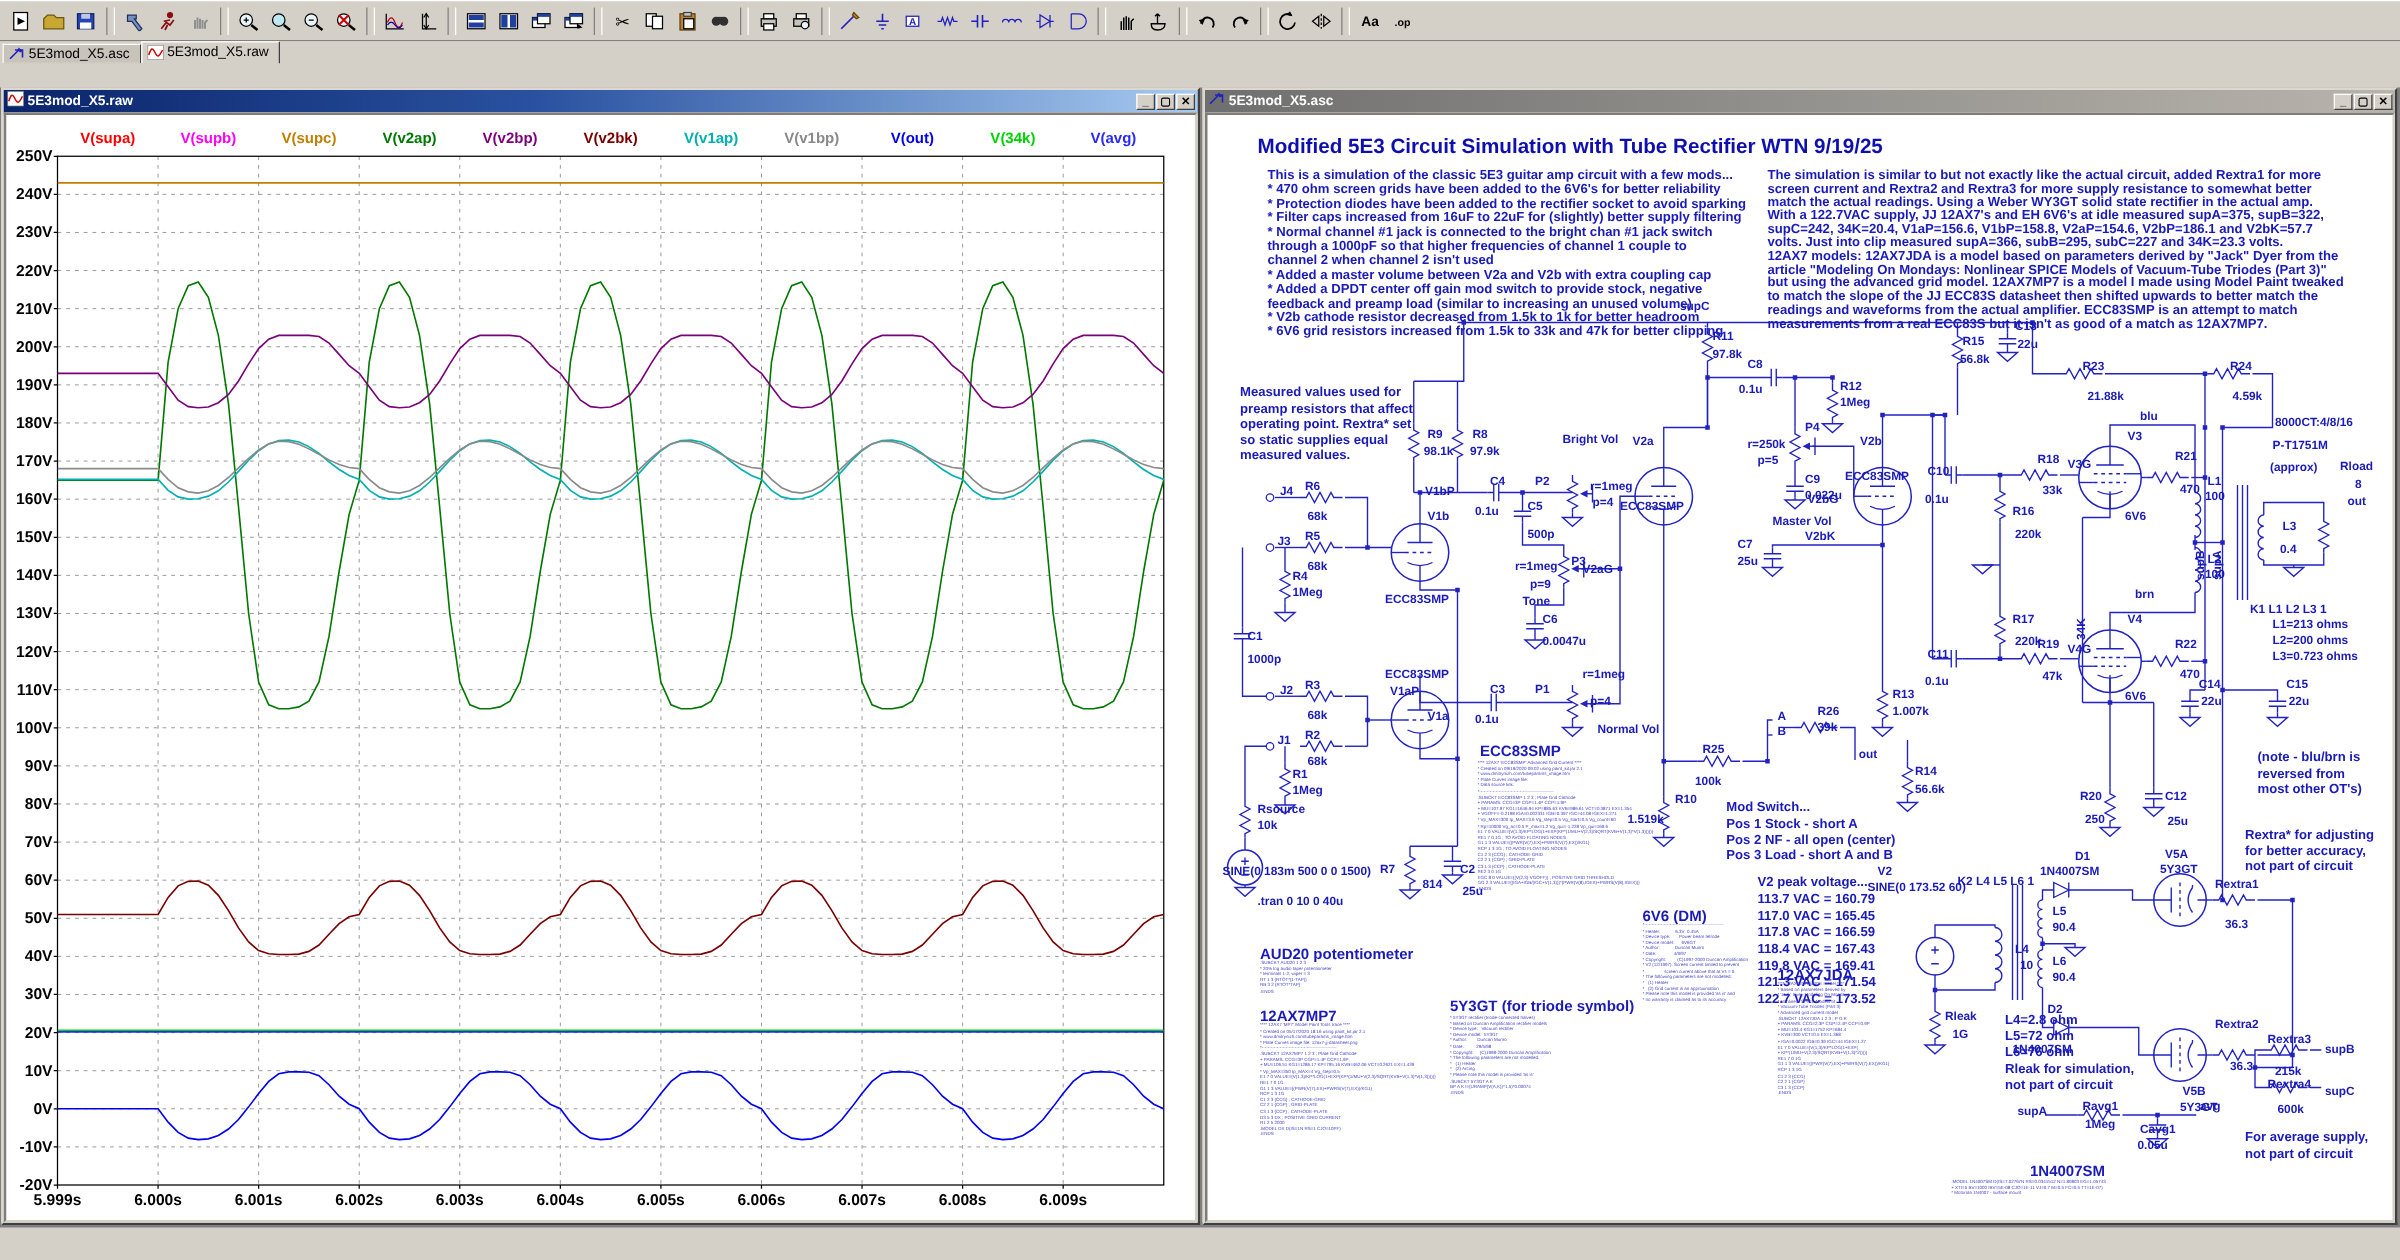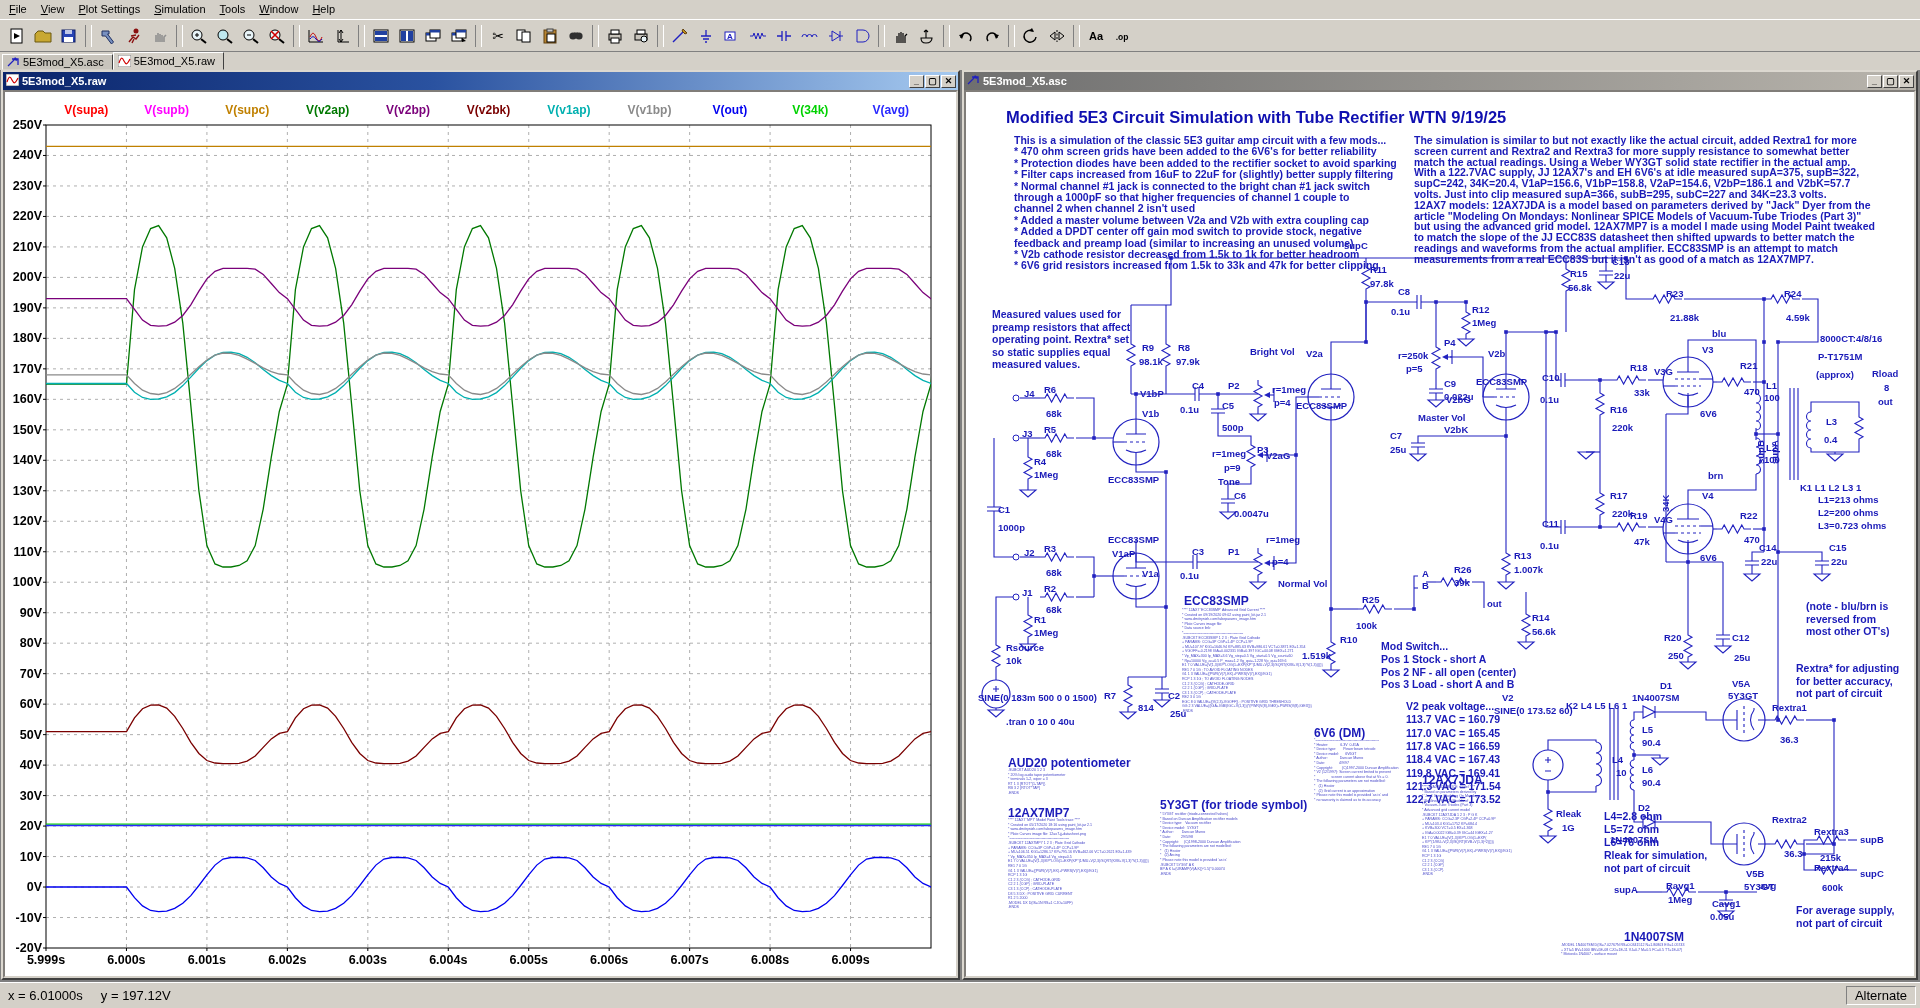--- a/index.html
+++ b/index.html
@@ -40,29 +40,20 @@
   .statusbar{position:absolute;left:0;bottom:0;width:1920px;height:26px;background:#d4d0c8;border-top:1px solid #fff;display:flex;align-items:center;font-size:13px;padding:0 4px;}
   .status-x{margin-left:4px;}
   .status-y{margin-left:18px;}
   .status-right{margin-left:auto;border:1px solid;border-color:#808080 #fff #fff #808080;padding:1px 8px;font-size:13px;}
   svg text{font-family:"Liberation Sans",sans-serif;}
 </style>
 </head>
 <body>
 
 <div class="app">
-  <div class="menubar" id="menubar">
-      <span class="menu-item"><u>F</u>ile</span>
-      <span class="menu-item"><u>V</u>iew</span>
-      <span class="menu-item"><u>P</u>lot Settings</span>
-      <span class="menu-item"><u>S</u>imulation</span>
-      <span class="menu-item"><u>T</u>ools</span>
-      <span class="menu-item"><u>W</u>indow</span>
-      <span class="menu-item"><u>H</u>elp</span>
-    </div>
   <div class="toolbar" id="toolbar">
       <span class="tb-btn">
         <svg width="18" height="16" viewBox="0 0 18 16">
           <rect x="3" y="1" width="11" height="14" fill="#fff" stroke="#000"></rect>
           <path d="M6 5l6 3-6 3z" fill="#000"></path>
         </svg>
       </span>
       <span class="tb-btn">
         <svg width="18" height="16" viewBox="0 0 18 16">
           <path d="M1 6l3-3h5l2 2h6v9H1z" fill="#c8a832" stroke="#6a5810"></path>
@@ -915,18 +906,13 @@
 C1 2 3 {CCG}
 C2 2 1 {CGP}
 C3 1 3 {CCP}
 .ENDS</div><div class="tinyblock" style="left: 595px; top: 851px; width: 300px;">.MODEL 1N4007SM D(IS=7.02767N RS=0.0341512 N=1.80803 EG=1.05743
 + XTI=5 BV=1000 IBV=5E-08 CJO=1E-11 VJ=0.7 M=0.5 FC=0.5 TT=1E-07)
 * Motorola 1N4007 - surface mount</div></div>
       </div>
     </div>
   </div>
 
-  <div class="statusbar">
-    <span class="status-x">x = 6.01000s</span>
-    <span class="status-y">y = 197.12V</span>
-    <span class="status-right">Alternate</span>
-  </div>
 </div>
 
 </body></html>

